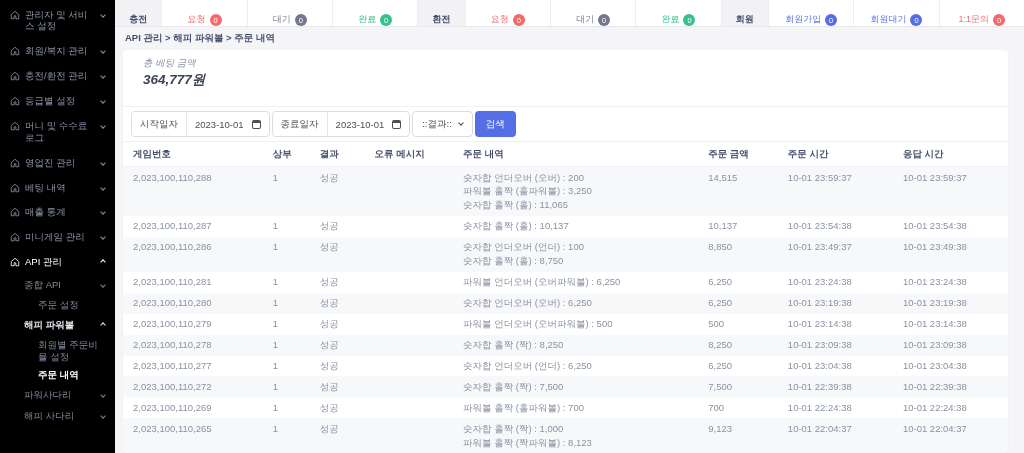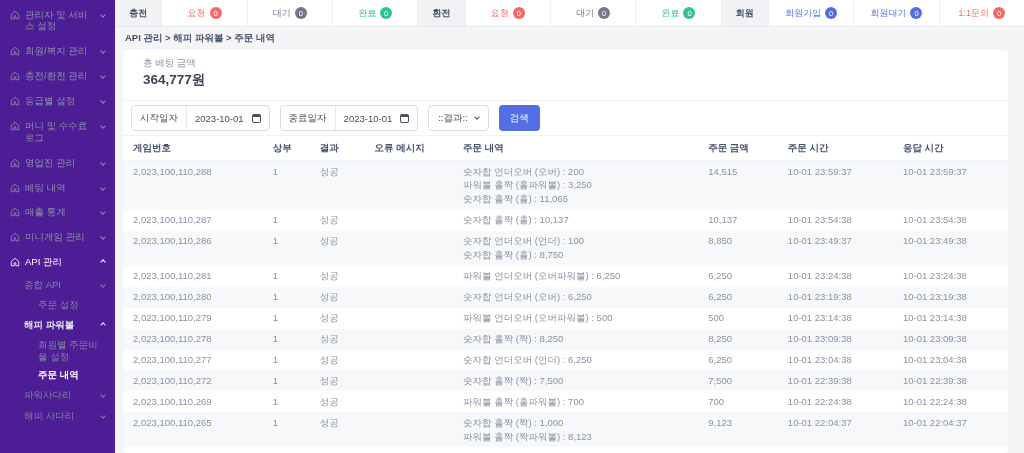--- a/index.html
+++ b/index.html
@@ -1,60 +1,60 @@
 <!DOCTYPE html>
 <html><head>
 <meta charset="utf-8">
 <style>
   * { margin:0; padding:0; box-sizing:border-box; }
   html,body { width:1024px; height:453px; overflow:hidden; }
   body { font-family:"Liberation Sans","DejaVu Sans",sans-serif; background:#f5f5f8; font-size:9.5px; }
   .app { display:flex; width:1024px; height:453px; }
 
   
-  .sidebar { width:115px; flex:none; background:#4c1d95; height:100%; overflow:hidden; padding-top:2px; }
+  .sidebar { width:115px; flex:none; background:#000000; height:100%; overflow:hidden; padding-top:2px; }
   .m-item { display:flex; align-items:flex-start; gap:5px; color:#8b93a7; cursor:pointer; line-height:1.25; }
   .m-item .icon { flex:none; display:inline-flex; margin-top:1px; }
   .m-item .chev { margin-left:auto; margin-top:4px; flex:none; }
   .m-item.lv1 { padding:6.5px 10px; }
   .m-item.lv2 { padding:4.5px 10px 4.5px 24px; color:#7e879d; }
   .m-item.lv3 { padding:3.5px 10px 3.5px 38px; color:#7e879d; }
   .m-item.lv1.active { color:#ffffff; }
   .m-item.lv2.active { color:#e9ebf2; font-weight:bold; }
   .m-item.lv3.active { color:#ffffff; font-weight:bold; }
   .chev { width:4px; height:4px; border-right:1px solid currentColor; border-bottom:1px solid currentColor; display:inline-block; }
   .chev.down { transform:rotate(45deg); }
   .chev.up { transform:rotate(-135deg); }
 
   
   .main { flex:1; display:flex; flex-direction:column; background:#f5f5f8; min-width:0; }
 
   
   .tabbar { height:27px; flex:none; display:flex; background:#ffffff; border-bottom:1px solid #e8e9ef; }
-  .tab { flex:1; display:flex; align-items:center; justify-content:center; gap:4px; border-right:1px solid #ededf2; font-size:9px; cursor:pointer; background:#ffffff; white-space:nowrap; }
+  .tab { flex:1; display:flex; align-items:flex-end; justify-content:center; gap:4px; border-right:1px solid #ededf2; font-size:9px; cursor:pointer; background:#ffffff; white-space:nowrap; }
   .tab:last-child { border-right:none; }
   .tab.section { flex:0.55; background:#f2f2f5; color:#45506b; font-weight:bold; }
   .badge { min-width:12px; height:12px; border-radius:7px; color:#fff; font-size:7.5px; display:inline-flex; align-items:center; justify-content:center; padding:0 3px; }
   .b-red { background:#f46a6a; } .t-red { color:#f46a6a; }
   .b-gray { background:#74788d; } .t-gray { color:#74788d; }
   .b-green { background:#34c38e; } .t-green { color:#34c38e; }
   .b-blue { background:#556ee6; } .t-blue { color:#556ee6; }
 
   
   .breadcrumb { height:22px; line-height:22px; padding:0 10px; font-weight:bold; color:#45506b; font-size:9.5px; flex:none; }
 
   
   .content { flex:1; padding:1px 16px 0 8px; overflow:hidden; }
   .card { background:#ffffff; border-radius:4px; box-shadow:0 1px 2px rgba(18,38,63,.05); height:100%; overflow:hidden; }
-  .summary { padding:7px 20px 11px; border-bottom:1px solid #eff2f7; }
+  .summary { padding:7px 20px 17px; border-bottom:1px solid #eff2f7;font-style:italic; }
   .summary-label { font-size:9.5px; color:#8a92a6; }
   .summary-value { font-size:13.5px; font-weight:bold; color:#3c4454; margin-top:1px; }
 
   
-  .filters { padding:4px 8px; display:flex; align-items:center; gap:10px; border-bottom:1px solid #eff2f7; }
+  .filters { padding:4px 8px; display:flex; align-items:center; gap:2px; border-bottom:1px solid #eff2f7; }
   .date-group { display:flex; align-items:center; border:1px solid #d9dce3; border-radius:4px; height:26px; color:#495057; background:#fff; overflow:hidden; }
   .dg-label { padding:0 8px; border-right:1px solid #e6e8ee; align-self:stretch; display:flex; align-items:center; background:#fff; }
   .dg-value { padding:0 8px; cursor:text; }
   .cal { width:9px; height:9px; border:1px solid #495057; border-top-width:3px; border-radius:2px; display:inline-block; margin-right:8px; cursor:pointer; }
   .select { display:flex; align-items:center; gap:7px; border:1px solid #d9dce3; border-radius:4px; height:26px; padding:0 9px; color:#495057; background:#fff; cursor:pointer; }
   .select .chev { margin-top:-2px; }
   .search-btn { height:26px; padding:0 11px; background:#556ee6; color:#ffffff; border:none; border-radius:4px; font-size:9.5px; cursor:pointer; font-family:inherit; }
 
   
   table { width:100%; border-collapse:collapse; table-layout:fixed; }

